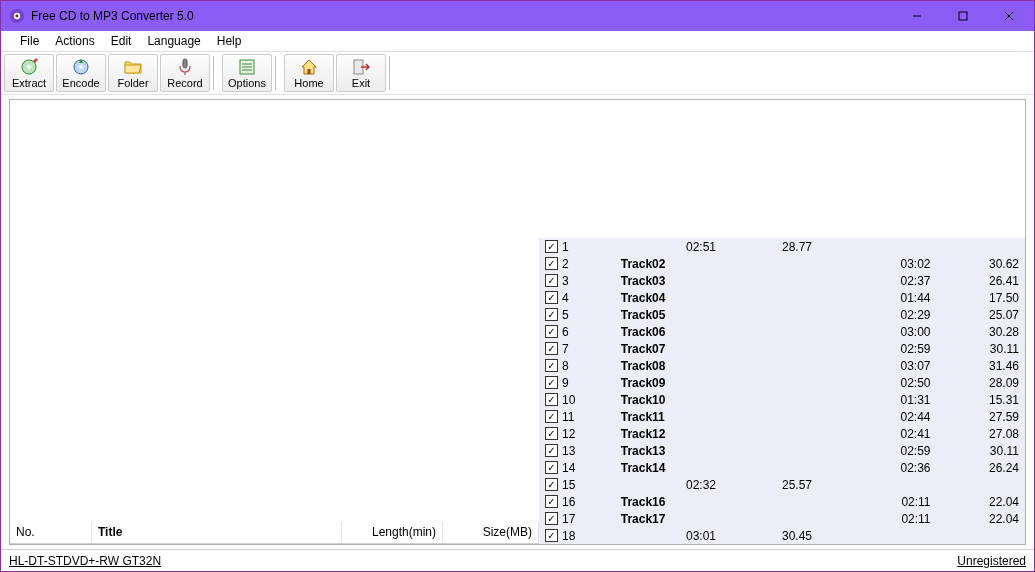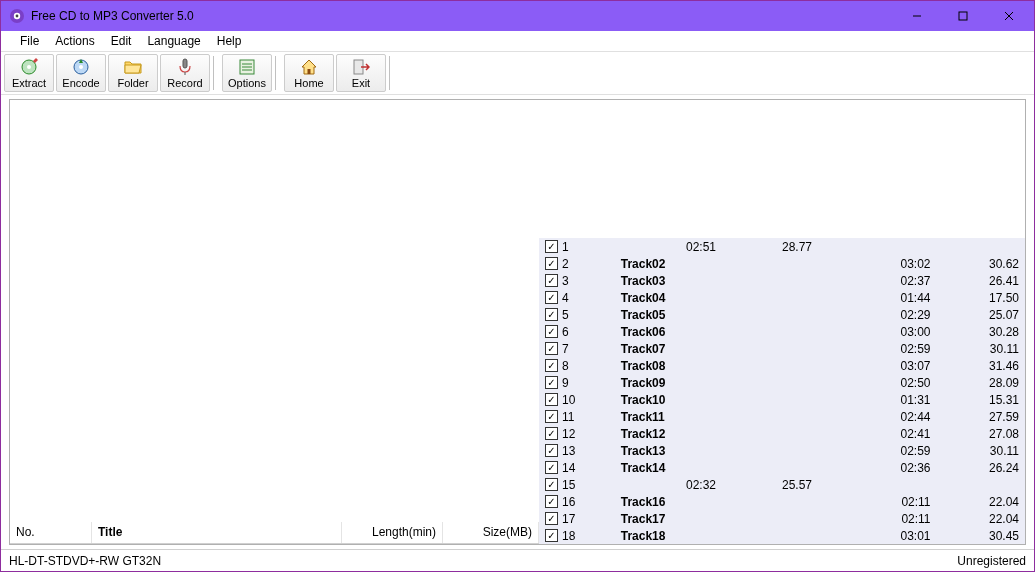--- a/index.html
+++ b/index.html
@@ -115,20 +115,21 @@
   line-height: 1;
 }
 .statusbar {
   height: 22px;
   border-top: 1px solid #d0d0d0;
   display: flex;
   align-items: center;
   padding: 0 8px;
   font-size: 12px;
   justify-content: space-between;
+  text-decoration: underline;
 }
 </style>
 </head>
 <body>
 
 <div class="titlebar">
   <span class="app-icon">
     <svg viewBox="0 0 16 16">
         <circle cx="8" cy="8" r="7" fill="#7a3fc7"></circle>
         <circle cx="8" cy="8" r="3.2" fill="#fff"></circle>
@@ -381,21 +382,20 @@
         </div>
         <div class="cell col-title">Track17</div>
         <div class="cell col-len">02:11</div>
         <div class="cell col-size">22.04</div>
       </div>
       <div class="row">
         <div class="cell col-no">
           <span class="chk">✓</span>
           <span>18</span>
         </div>
-        <div class="cell col-title">Track18</div>
         <div class="cell col-len">03:01</div>
         <div class="cell col-size">30.45</div>
       </div>
     </div>
 </div>
 
 <div class="statusbar">
   <span>HL-DT-STDVD+-RW GT32N</span>
   <span>Unregistered</span>
 </div>

